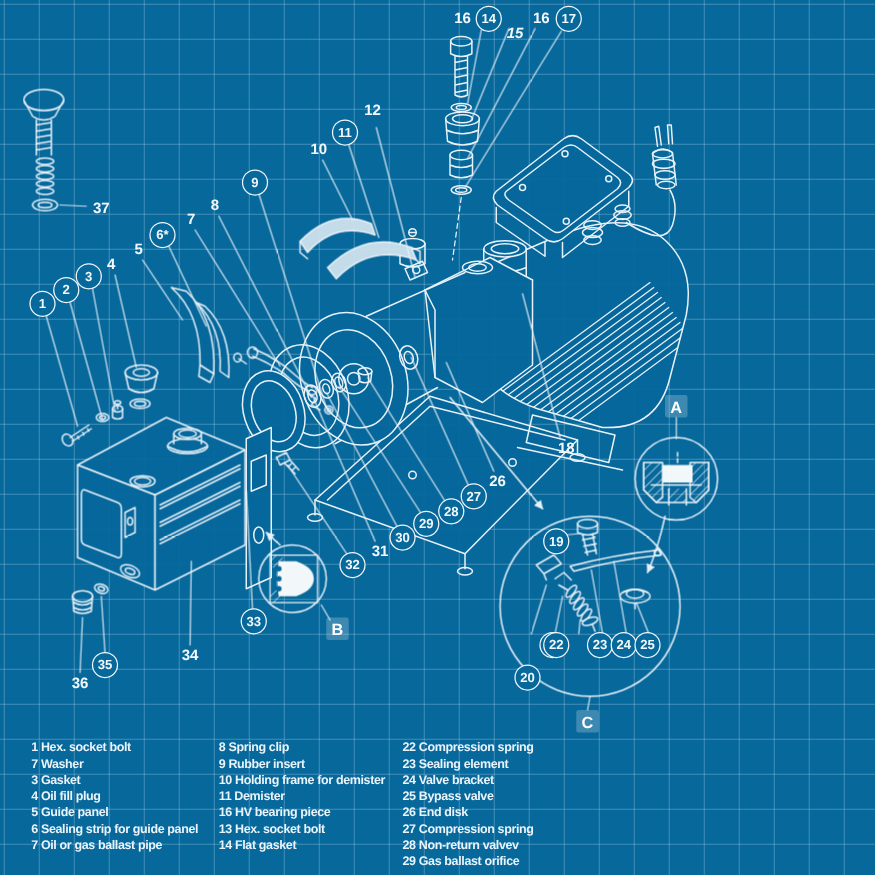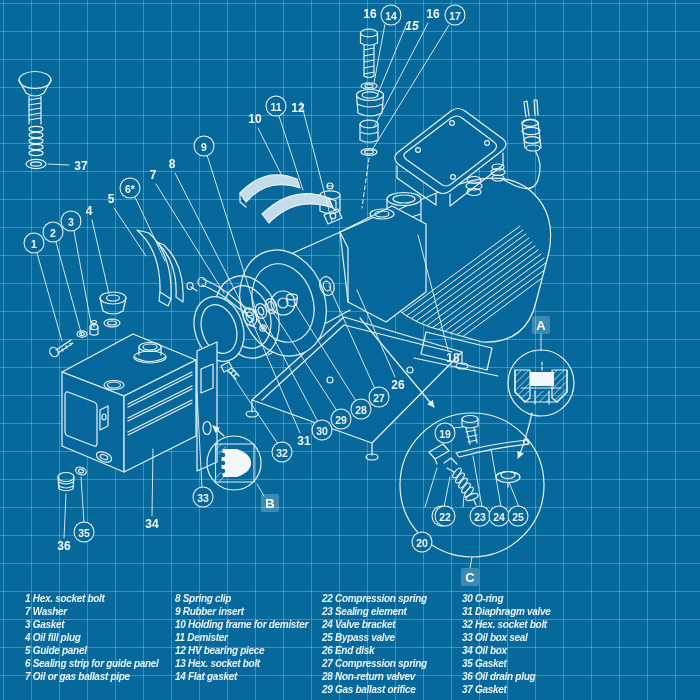--- a/index.html
+++ b/index.html
@@ -7,21 +7,21 @@
   #stage{position:absolute;inset:0;background-color:#07689c;
     background-image:linear-gradient(rgba(190,220,238,0.33) 1px, transparent 1px),
                      linear-gradient(90deg, rgba(190,220,238,0.33) 1px, transparent 1px);
     background-size:28px 28px;background-position:3px 3px;}
   svg{position:absolute;left:0;top:0;}
   .callout{position:absolute;transform:translate(-50%,-50%);color:#f2f8fc;font-weight:bold;font-size:12px;white-space:nowrap;z-index:5;}
   .callout.circled{width:19px;height:19px;border:1.5px solid rgba(255,255,255,.95);border-radius:50%;
     background:#07689c;display:flex;align-items:center;justify-content:center;font-size:10.5px;}
   .detail-label{position:absolute;transform:translate(-50%,-50%);width:18px;height:18px;background:rgba(255,255,255,.22);
     border-radius:2px;color:#ffffff;font-weight:bold;font-size:13px;display:flex;align-items:center;justify-content:center;z-index:5;}
-  #legend{position:absolute;left:0;top:0;width:636px;height:700px;pointer-events:none;font-style:italic;}
+  #legend{position:absolute;left:0;top:0;width:636px;height:700px;pointer-events:none;}
   .legend-col{position:absolute;top:592px;color:#eaf4fb;font-size:10px;font-weight:bold;line-height:13px;
     letter-spacing:-0.3px;white-space:nowrap;}
   .legend-col:nth-child(1){left:25px;}
   .legend-col:nth-child(2){left:175px;}
   .legend-col:nth-child(3){left:322px;}
   .legend-col:nth-child(4){left:462px;}
   .legend-col:nth-child(5){left:605px;}
 </style>
 </head>
 <body>
@@ -291,21 +291,21 @@
       <div class="callout circled" style="left: 53px; top: 232px;">2</div>
       <div class="callout circled" style="left: 71px; top: 221px;">3</div>
       <div class="callout" style="left: 89px; top: 211px;">4</div>
       <div class="callout" style="left: 111px; top: 199px;">5</div>
       <div class="callout circled" style="left: 130px; top: 188px;">6*</div>
       <div class="callout" style="left: 153px; top: 175px;">7</div>
       <div class="callout" style="left: 172px; top: 164px;">8</div>
       <div class="callout circled" style="left: 204px; top: 146px;">9</div>
       <div class="callout" style="left: 255px; top: 119px;">10</div>
       <div class="callout circled" style="left: 276px; top: 106px;">11</div>
-      <div class="callout" style="left: 298px; top: 108px;">12</div>
+      <div class="callout" style="left: 298px; top: 88px;">12</div>
       <div class="callout" style="left: 370px; top: 14px;">16</div>
       <div class="callout circled" style="left: 391px; top: 15px;">14</div>
       <div class="callout" style="left: 412px; top: 26px; font-style: italic;">15</div>
       <div class="callout" style="left: 433px; top: 14px;">16</div>
       <div class="callout circled" style="left: 455px; top: 15px;">17</div>
       <div class="callout" style="left: 453px; top: 358px;">18</div>
       <div class="callout circled" style="left: 445px; top: 433px;">19</div>
       <div class="callout circled" style="left: 422px; top: 516px; margin-top: 26px;">20</div>
       <div class="callout circled" style="left: 442px; top: 516px;">21</div>
       <div class="callout circled" style="left: 445px; top: 516px;">22</div>
@@ -338,39 +338,29 @@
         <div class="legend-item">4 Oil fill plug</div>
         <div class="legend-item">5 Guide panel</div>
         <div class="legend-item">6 Sealing strip for guide panel</div>
         <div class="legend-item">7 Oil or gas ballast pipe</div>
       </div>
       <div class="legend-col">
         <div class="legend-item">8 Spring clip</div>
         <div class="legend-item">9 Rubber insert</div>
         <div class="legend-item">10 Holding frame for demister</div>
         <div class="legend-item">11 Demister</div>
-        <div class="legend-item">12 HV bearing piece</div>
+        <div class="legend-item">16 HV bearing piece</div>
         <div class="legend-item">13 Hex. socket bolt</div>
         <div class="legend-item">14 Flat gasket</div>
       </div>
       <div class="legend-col">
         <div class="legend-item">22 Compression spring</div>
         <div class="legend-item">23 Sealing element</div>
         <div class="legend-item">24 Valve bracket</div>
         <div class="legend-item">25 Bypass valve</div>
         <div class="legend-item">26 End disk</div>
         <div class="legend-item">27 Compression spring</div>
         <div class="legend-item">28 Non-return valvev</div>
         <div class="legend-item">29 Gas ballast orifice</div>
       </div>
-      <div class="legend-col">
-        <div class="legend-item">30 O-ring</div>
-        <div class="legend-item">31 Diaphragm valve</div>
-        <div class="legend-item">32 Hex. socket bolt</div>
-        <div class="legend-item">33 Oil box seal</div>
-        <div class="legend-item">34 Oil box</div>
-        <div class="legend-item">35 Gasket</div>
-        <div class="legend-item">36 Oil drain plug</div>
-        <div class="legend-item">37 Gasket</div>
-      </div>
     </div>
 
 </div>
 
 </body></html>

